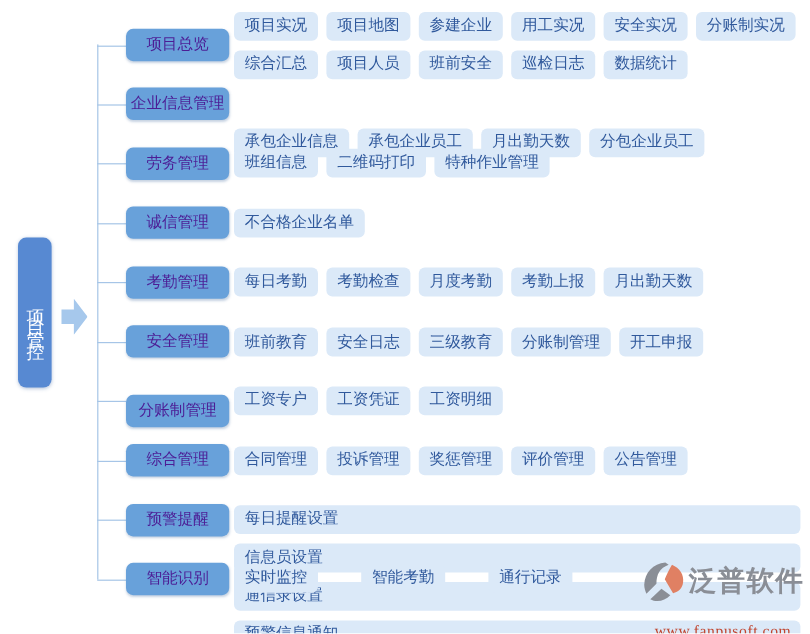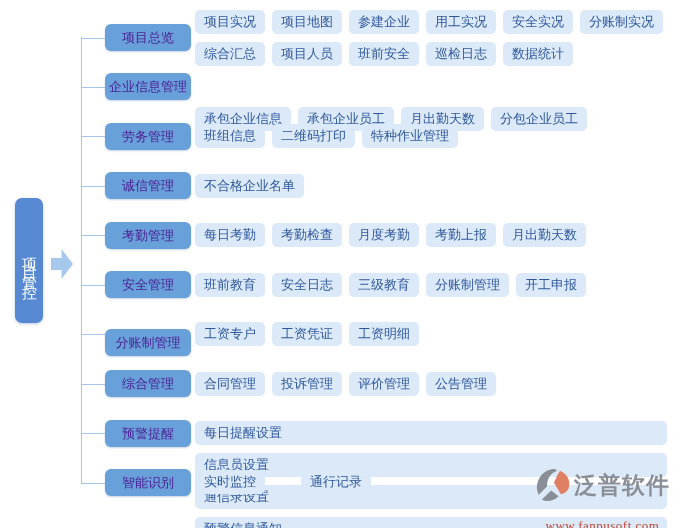--- a/index.html
+++ b/index.html
@@ -109,35 +109,37 @@
       <div class="items" style="top: 322.2px;">
         <div class="item">工资专户</div>
         <div class="item">工资凭证</div>
         <div class="item">工资明细</div>
       </div>
       <div class="branch" style="top: 383.65px;"></div>
       <div class="cat" style="top: 370.15px;">综合管理</div>
       <div class="items" style="top: 371.65px;">
         <div class="item">合同管理</div>
         <div class="item">投诉管理</div>
+        <div class="item">奖惩管理</div>
         <div class="item">评价管理</div>
         <div class="item">公告管理</div>
       </div>
       <div class="branch" style="top: 433.1px;"></div>
       <div class="cat" style="top: 419.6px;">预警提醒</div>
       <div class="items" style="top: 421.1px; flex-direction: column;">
         <div class="item">每日提醒设置</div>
         <div class="item">信息员设置</div>
         <div class="item">通信录设置</div>
         <div class="item">预警信息通知</div>
       </div>
       <div class="branch" style="top: 482.55px;"></div>
       <div class="cat" style="top: 469.05px;">智能识别</div>
       <div class="items" style="top: 470px; gap: 36px;">
         <div class="item">实时监控</div>
+        <div class="item">智能考勤</div>
         <div class="item">通行记录</div>
       </div>
     </div>
 
   <div class="logo">
     <div class="logo-top">
       <svg width="37" height="37" viewBox="0 0 40 40">
         <path d="M21 2 C10 3 2.5 11 2 22 C2 25 3 28 4 30 L13 21 C13 13 16 7 24 4 Z" fill="#8a8e96"></path>
         <path d="M27 4 C34 7 38 13 37 20 C36.5 25 33 28.5 28 29.5 L20.5 17 C22.5 12.5 24.5 8 27 4 Z" fill="#e08063"></path>
         <path d="M17.5 25.5 L25.5 31.5 C20.5 37 12.5 38 7.5 35 Z" fill="#8a8e96"></path>

